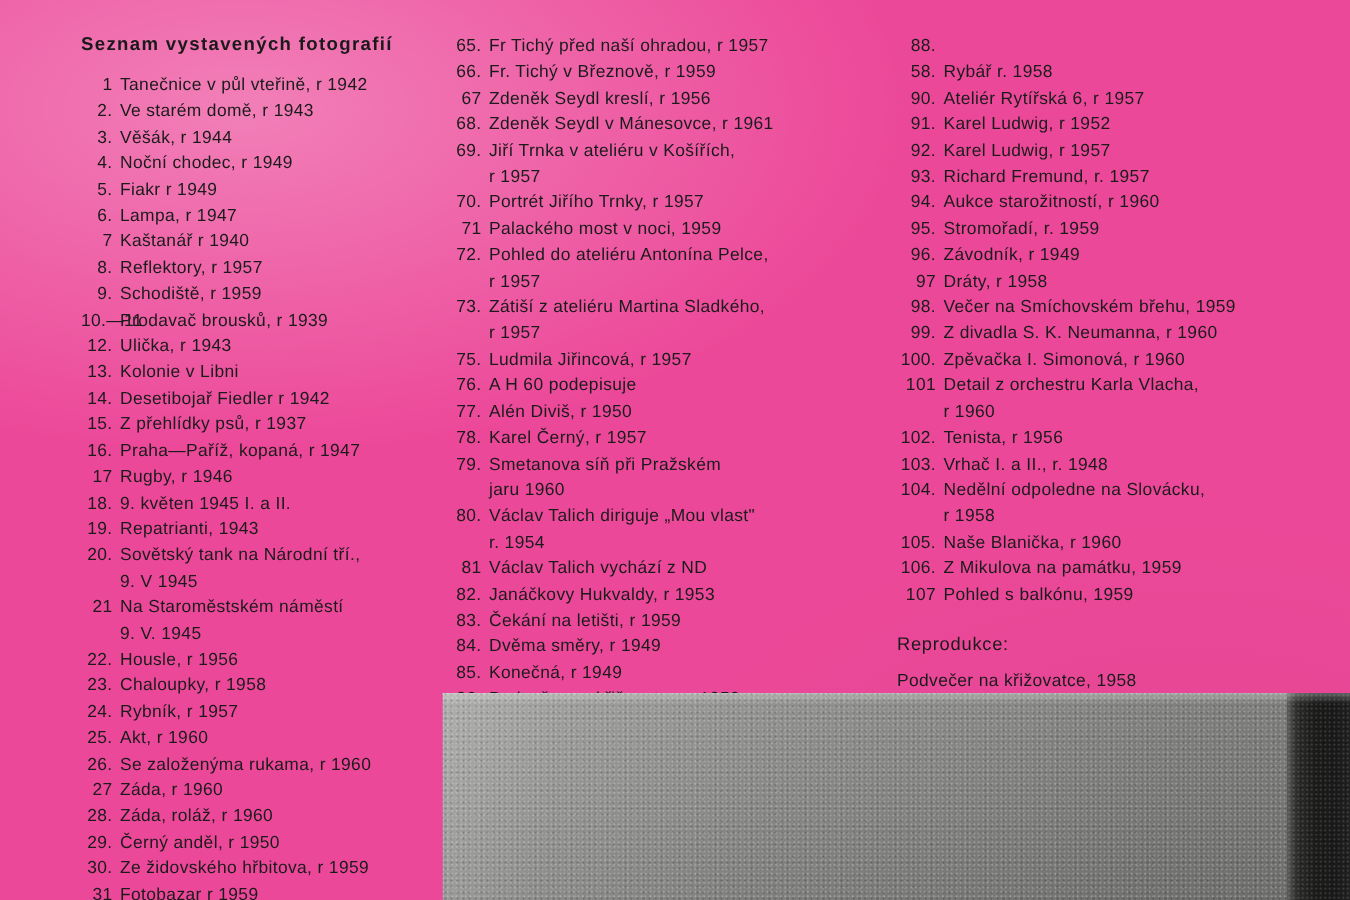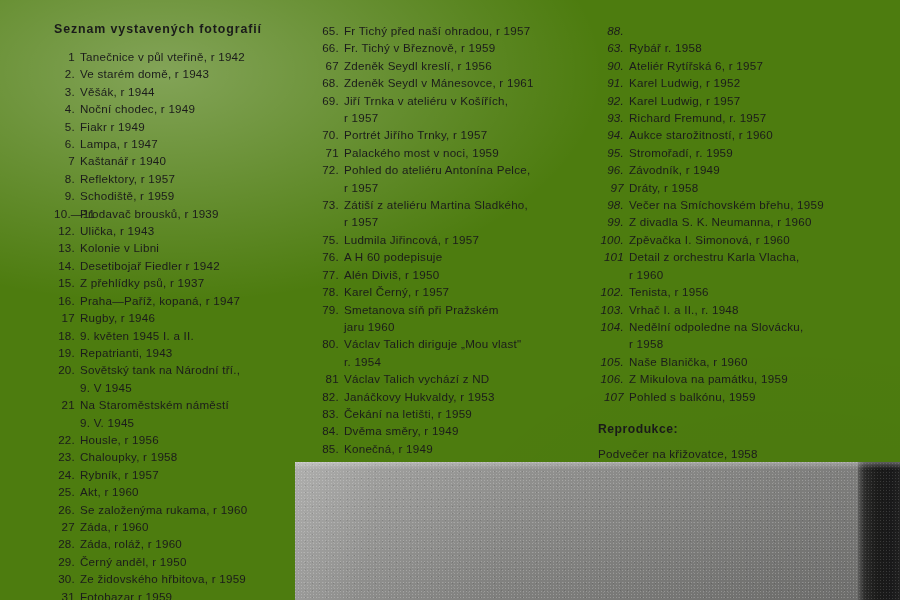--- a/index.html
+++ b/index.html
@@ -12,21 +12,21 @@
     background: #f1f0ea;
     font-family: "Liberation Sans", sans-serif;
     overflow: hidden;
     position: relative;
   }
 
   #page {
     position: relative;
     width: 900px;
     height: 600px;
-    background: #4d7c0f;
+    background: #ec4899;
   }
 
   
   #photo-plate {
     position: absolute;
     left: 295px;
     top: 462px;
     width: 605px;
     height: 138px;
     overflow: hidden;
@@ -91,21 +91,21 @@
     height: 7px;
     background: linear-gradient(180deg, rgba(255,255,255,.30), rgba(255,255,255,0));
   }
 
   
   .column {
     position: absolute;
     top: 22px;
   }
   #col-1 { left: 54px;  width: 248px; }
-  #col-2 { left: 318px; width: 262px; }
+  #col-2 { left: 300px; width: 262px; }
   #col-3 { left: 598px; width: 272px; }
 
   .col-heading {
     font-size: 12.4px;
     font-weight: bold;
     letter-spacing: 0.9px;
     color: #1a1a1a;
     margin: 0 0 12px 0;
     white-space: nowrap;
   }
@@ -124,32 +124,32 @@
     letter-spacing: 0.25px;
   }
   .entry-num {
     flex: 0 0 auto;
     text-align: right;
     padding-right: 5px;
     white-space: nowrap;
   }
   #col-1 .entry-num { width: 21px; }
   #col-2 .entry-num { width: 21px; }
-  #col-3 .entry-num { width: 26px; font-style: italic; }
+  #col-3 .entry-num { width: 26px; }
   .entry-text {
     flex: 1 1 auto;
   }
   .entry-cont {
     display: block;
   }
 
   
   .sub-heading {
     font-size: 12.2px;
-    font-weight: bold;
+    font-weight: normal;
     letter-spacing: 0.5px;
     color: #1a1a1a;
     margin: 17px 0 9px 0;
   }
   .repro-list {
     list-style: none;
     margin: 0;
     padding: 0;
   }
   .repro-item {
@@ -394,21 +394,21 @@
         </li>
       </ul>
   </div>
 
   <div class="column" id="col-3">
     <ul class="entry-list">
         <li class="entry">
           <span class="entry-num">88.</span>
         </li>
         <li class="entry">
-          <span class="entry-num">63.</span>
+          <span class="entry-num">58.</span>
           <span class="entry-text">Rybář  r. 1958</span>
         </li>
         <li class="entry">
           <span class="entry-num">90.</span>
           <span class="entry-text">Ateliér Rytířská 6, r  1957</span>
         </li>
         <li class="entry">
           <span class="entry-num">91.</span>
           <span class="entry-text">Karel Ludwig,  r  1952</span>
         </li>

